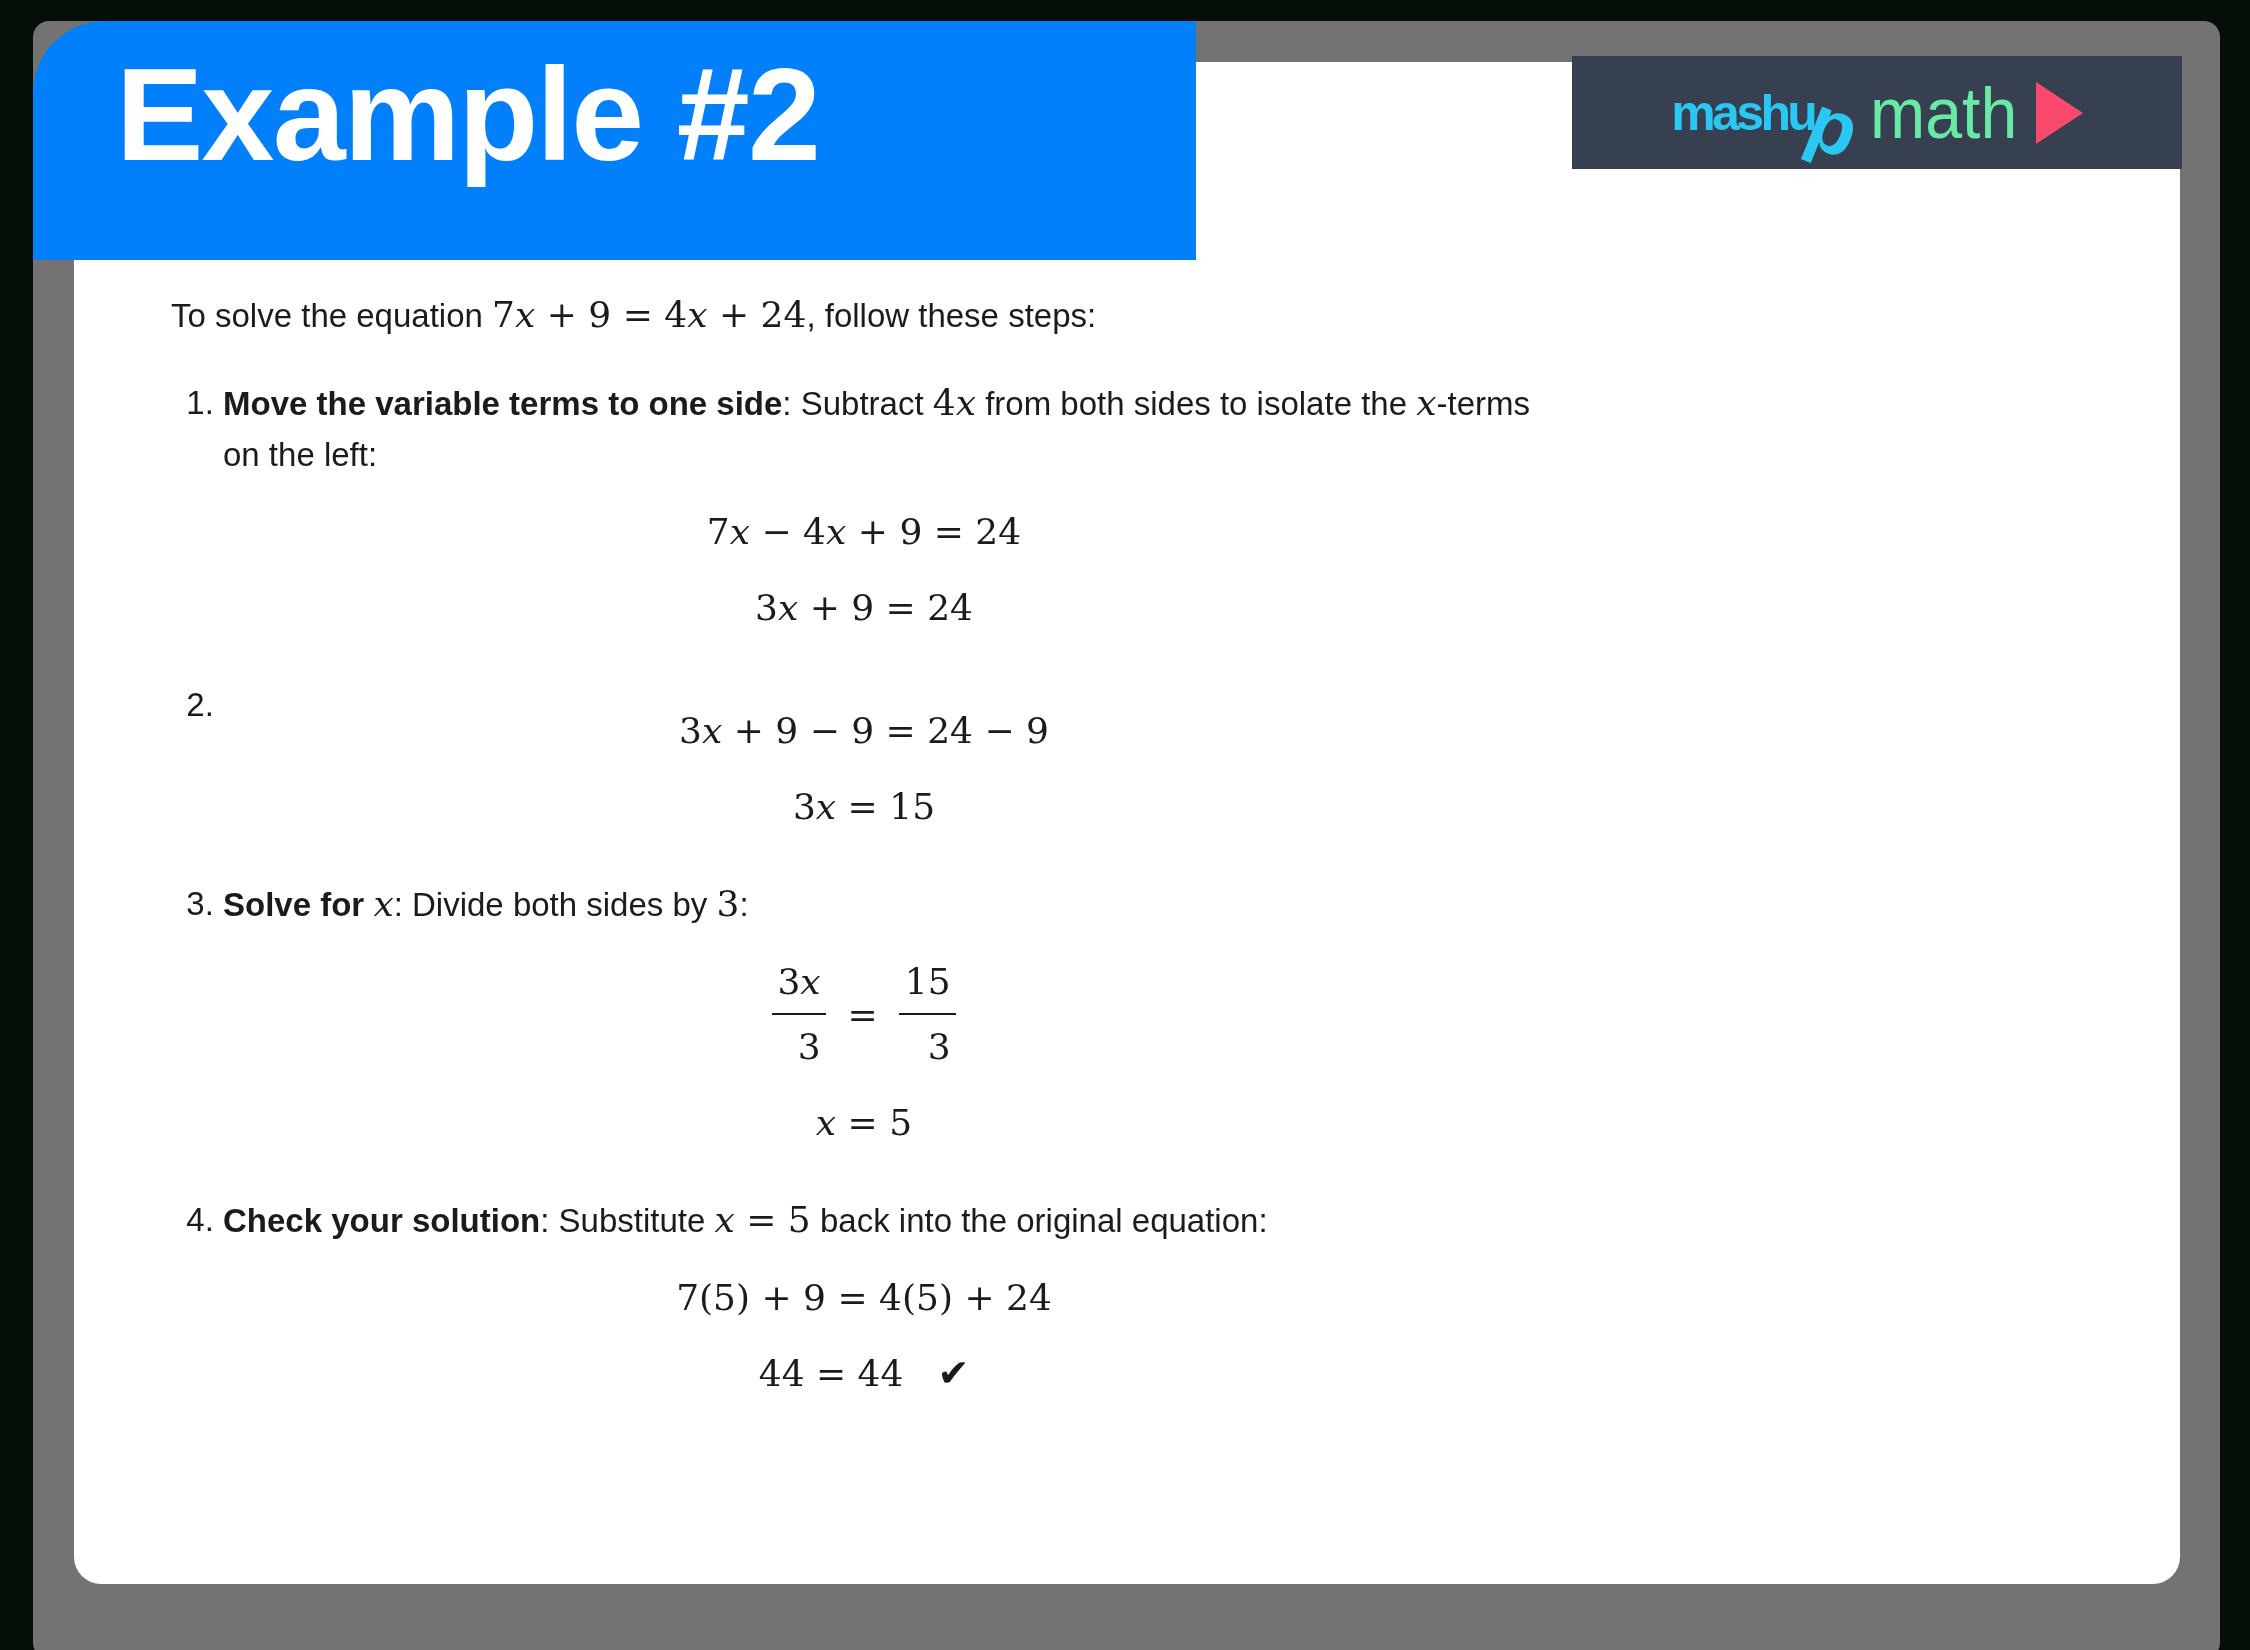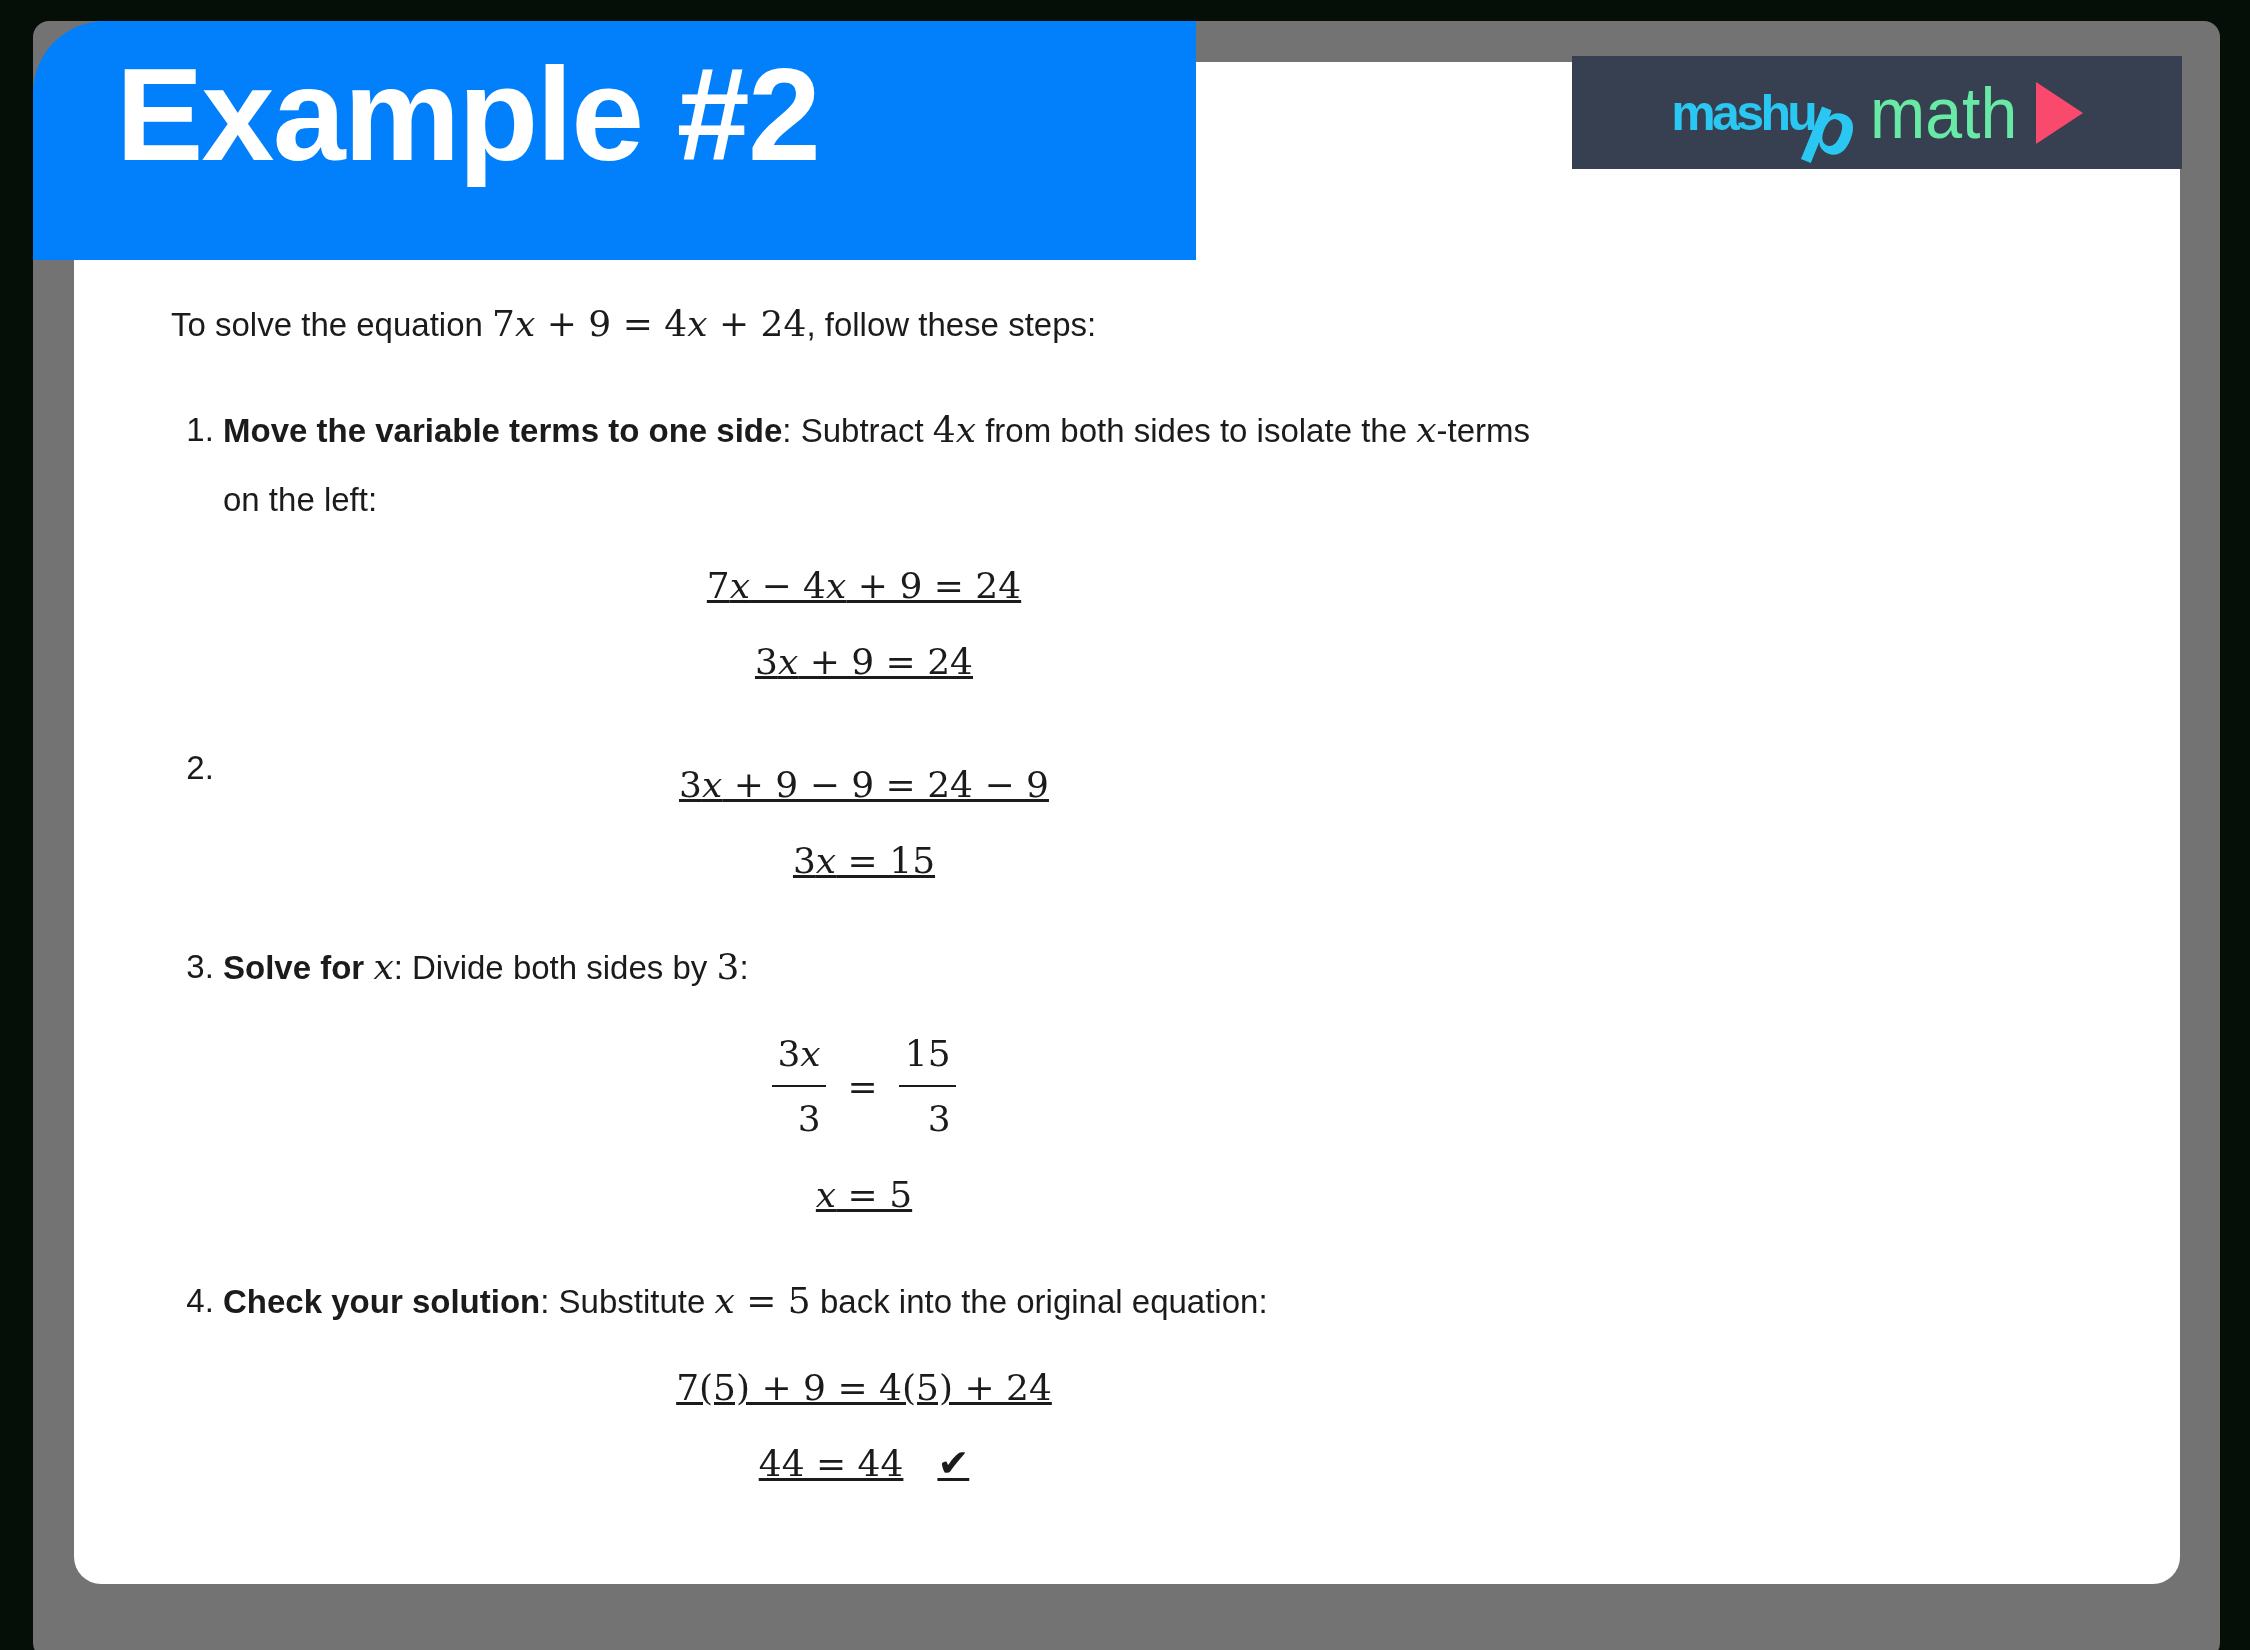--- a/index.html
+++ b/index.html
@@ -62,33 +62,33 @@
     border-left: 47px solid #f94a6e;
     border-top: 31px solid transparent;
     border-bottom: 31px solid transparent;
     margin-left: 5.4px;
   }
   .content {
     position: absolute; left: 138px; top: 268px;
     width: 1420px;
     color: #1b1b1b;
   }
-  .body-text { font-size: 33px; line-height: 69px; margin: 0; }
+  .body-text { font-size: 33px; line-height: 51px; margin: 0; }
   .math {
     font-family: "DejaVu Serif", serif;
     font-size: 36px;
   }
   .math i { font-style: italic; }
   .steps { list-style: none; margin: 36px 0 0 0; padding: 0; }
   .step { display: flex; margin-top: 20px; }
   .step-num { flex: none; width: 52px; padding-left: 15.3px; }
   .step-body { flex: 1; min-width: 0; max-width: 1350px; }
   .lead { font-weight: bold; }
   .lead .math { font-weight: normal; }
-  .eqs { margin: 18px 0 5.4px 0; text-decoration: underline; }
+  .eqs { margin: 18px 0 5.4px 0; }
   .eq {
     font-family: "DejaVu Serif", serif;
     font-size: 36px; line-height: 49px;
     text-align: center;
     margin: 27px 0 27px -68px;
   }
   .frac { display: inline-block; vertical-align: middle; text-align: right; }
   .fnum { display: block; padding: 0 5.4px 7.2px 5.4px; }
   .fden { display: block; border-top: 2.7px solid #1b1b1b; padding: 7.2px 5.4px 0 5.4px; }
   .eqsign { display: inline-block; margin: 0 21.6px; vertical-align: middle; }

